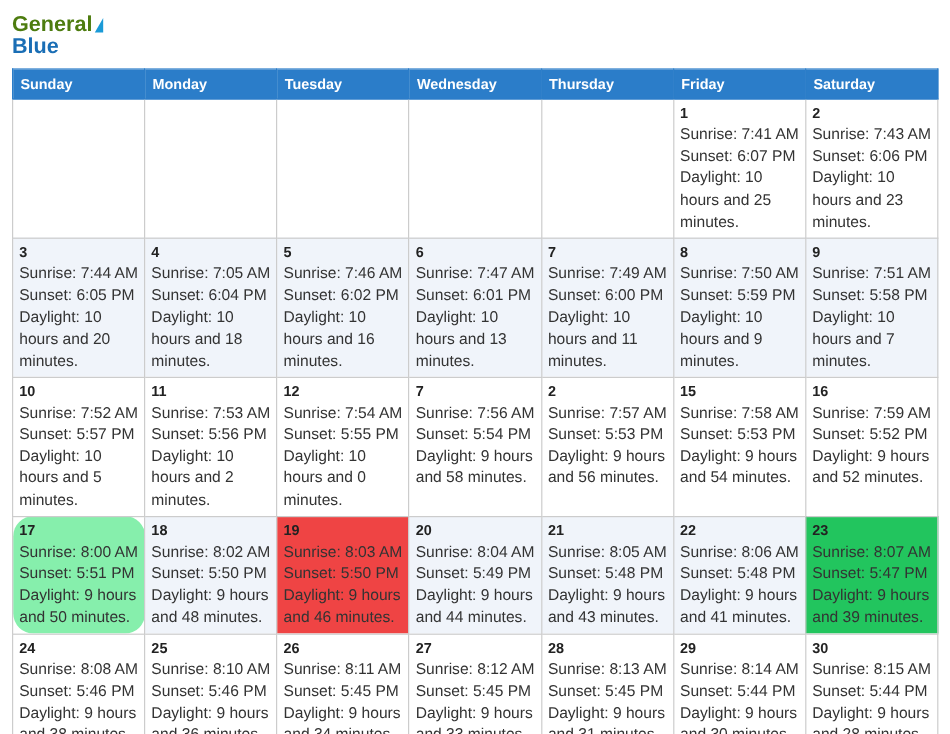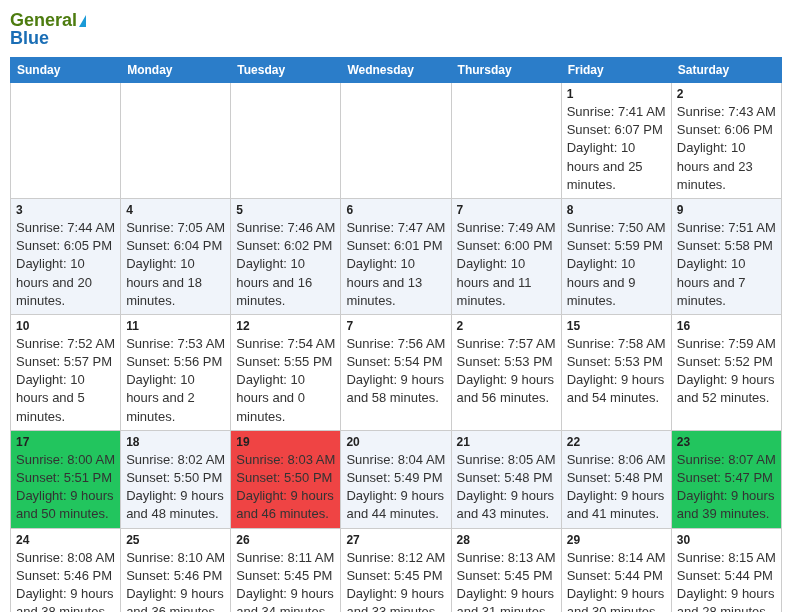--- a/index.html
+++ b/index.html
@@ -215,21 +215,21 @@
 Daylight: 9 hours and 54 minutes.</div>
         </td>
         <td>
           <div class="day-number">16</div>
           <div class="day-info" style="white-space: pre-line;">Sunrise: 7:59 AM
 Sunset: 5:52 PM
 Daylight: 9 hours and 52 minutes.</div>
         </td>
       </tr>
       <tr>
-        <td style="background-color: #22c55e;">
+        <td style="background-color: #86efac; border-radius: 17px;">
           <div class="day-number">17</div>
           <div class="day-info" style="white-space: pre-line;">Sunrise: 8:00 AM
 Sunset: 5:51 PM
 Daylight: 9 hours and 50 minutes.</div>
         </td>
         <td style="background-color: rgb(240, 244, 250);">
           <div class="day-number">18</div>
           <div class="day-info" style="white-space: pre-line;">Sunrise: 8:02 AM
 Sunset: 5:50 PM
 Daylight: 9 hours and 48 minutes.</div>

